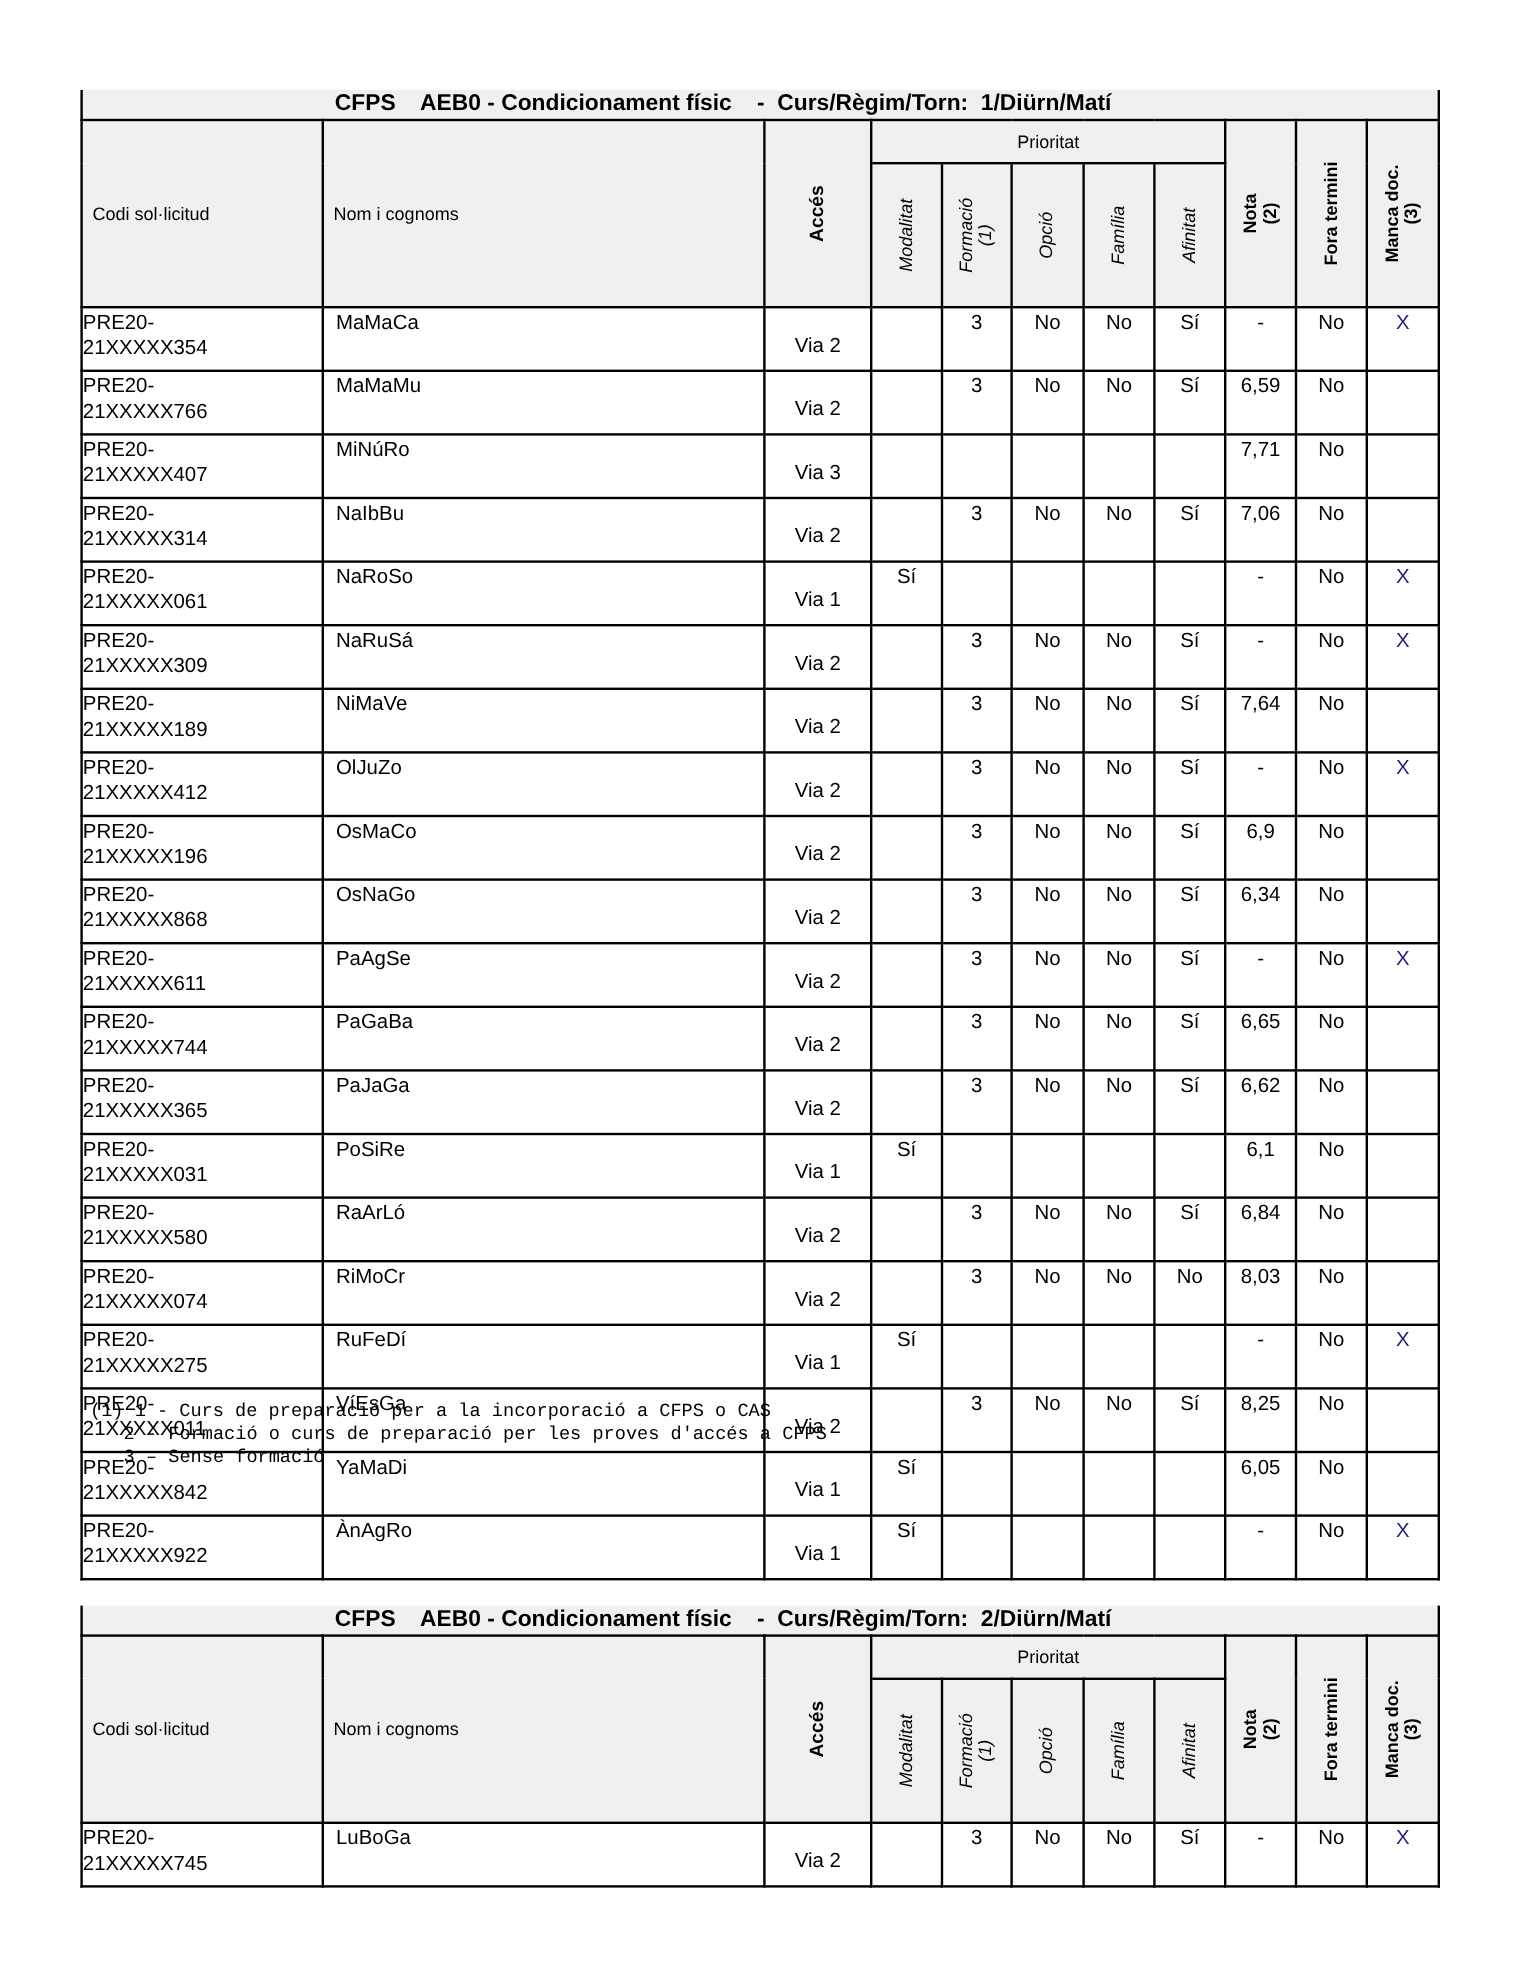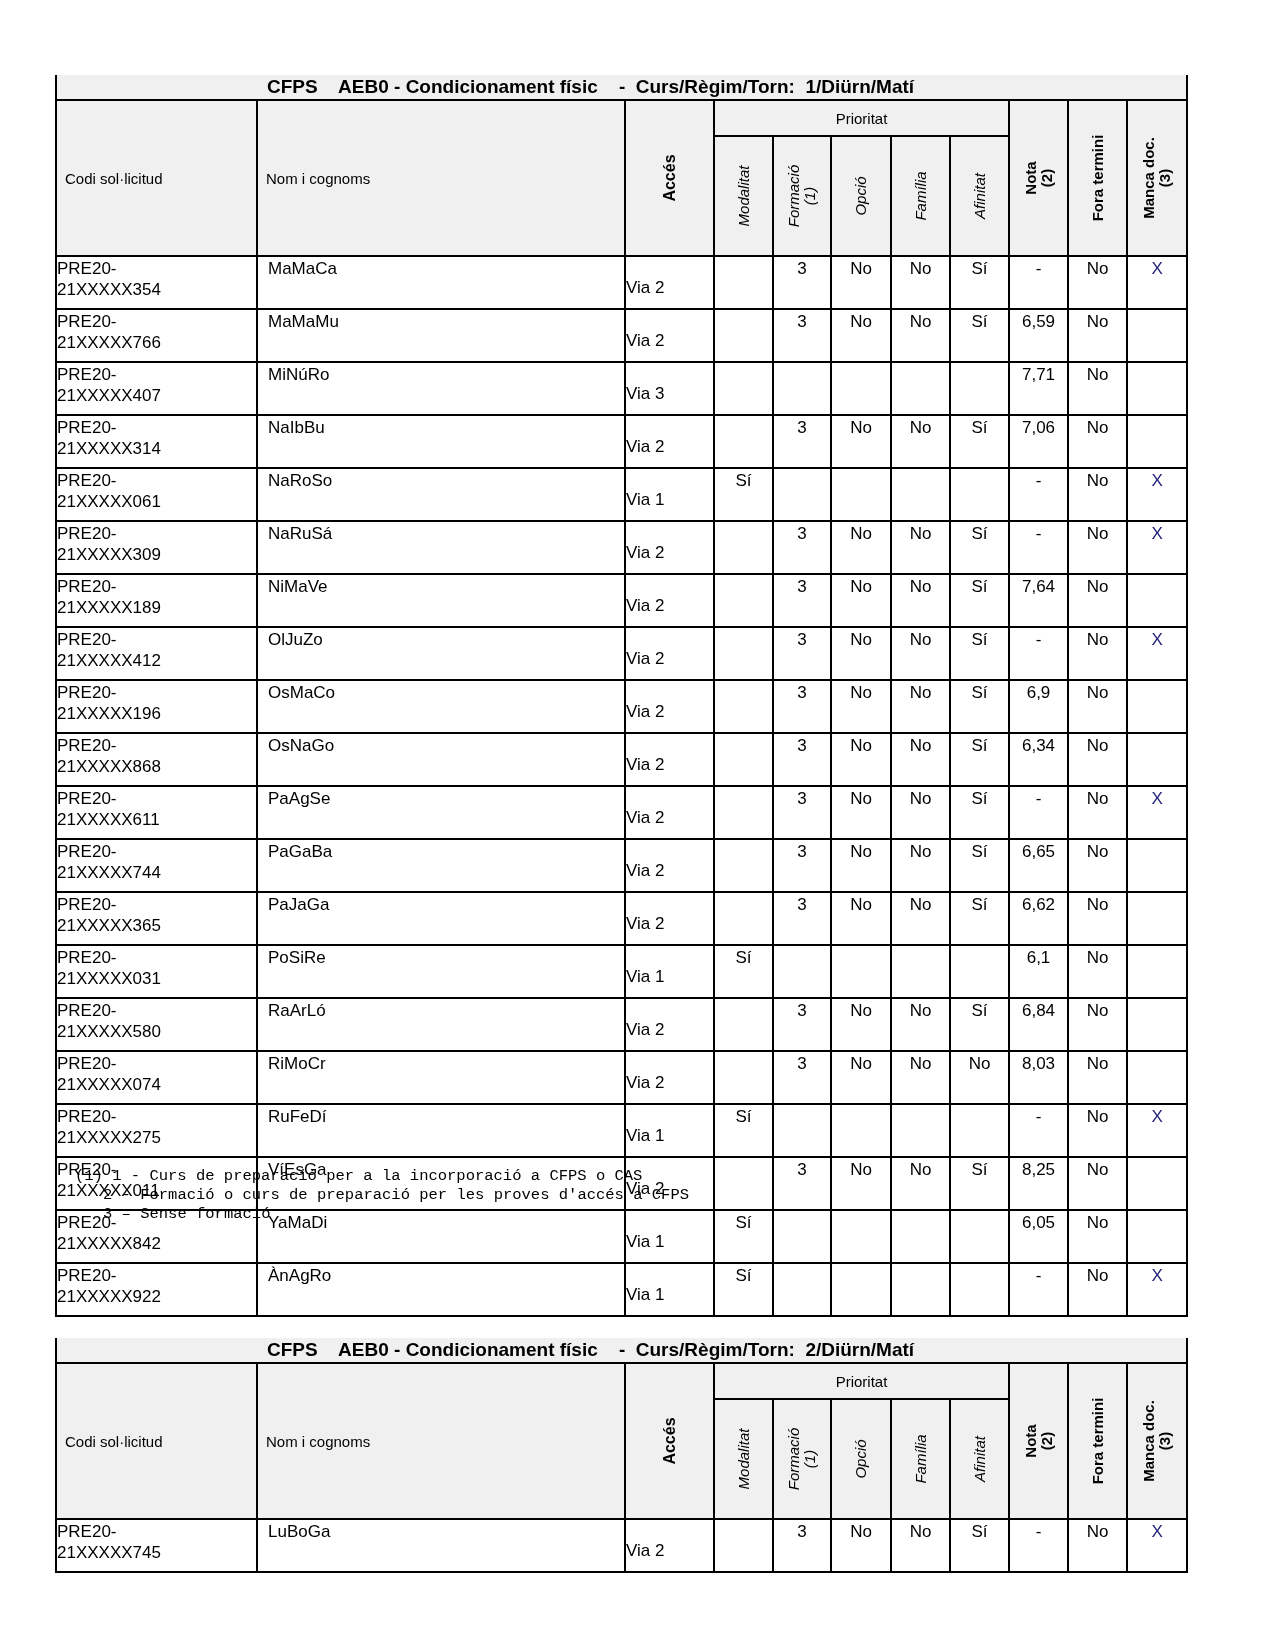--- a/index.html
+++ b/index.html
@@ -1,30 +1,30 @@
 <!DOCTYPE html>
 <html><head>
 <meta charset="utf-8">
 <style>
   html, body { margin:0; padding:0; background:#ffffff; }
   body { width:1275px; height:1650px; position:relative; font-family:"Liberation Sans", sans-serif; color:#000; overflow:hidden; }
-  .tbl { position:absolute; left:55px; width:1131px; border-collapse:collapse; table-layout:fixed; }
+  .tbl { position:absolute; left:67px; width:1131px; border-collapse:collapse; table-layout:fixed; }
   .tbl td, .tbl th { border:2px solid #000; padding:0; font-weight:normal; }
   .tbl .title { background:#f0f0f0; font-weight:bold; font-size:19px; height:24px; border-top:none; text-align:left; padding-left:210px; white-space:pre; font-stretch:condensed; }
   .tbl .hdr { background:#f0f0f0; font-size:15px; font-weight:bold; }
   .hdr-left { text-align:left; padding-left:8px !important; vertical-align:middle; }
   .vert { position:relative; }
   .vert span { position:absolute; left:50%; top:50%; transform:translate(-50%,-50%) rotate(-90deg); white-space:nowrap; display:block; text-align:center; line-height:16px; }
   .vert.bold span { font-weight:bold; font-size:15px; }
   .vert.ital span { font-style:italic; font-weight:normal; font-size:15px; }
   .prio { text-align:center; height:34px; font-weight:bold; font-size:15px; }
   .row td { height:41px; font-size:17px; vertical-align:top; }
   .c-code { text-align:left; line-height:21px; padding-top:1px !important; }
   .c-name { text-align:left; padding-left:10px !important; padding-top:2px !important; }
-  .c-acc { vertical-align:middle !important; padding-top:10px !important; }
+  .c-acc { text-align:center; vertical-align:middle !important; padding-top:10px !important; }
   .c-sm { text-align:center; padding-top:2px !important; }
   .c-x { text-align:center; color:#1f1f7a; padding-top:2px !important; }
   .notes { position:absolute; left:75px; top:1167px; width:1130px; font-size:15.5px; line-height:19px;font-family:Liberation Mono, monospace; }
   .notes div { margin:0; }
   .notes .ind { padding-left:28px; }
 </style>
 </head>
 <body>
 
 <div id="tables">

